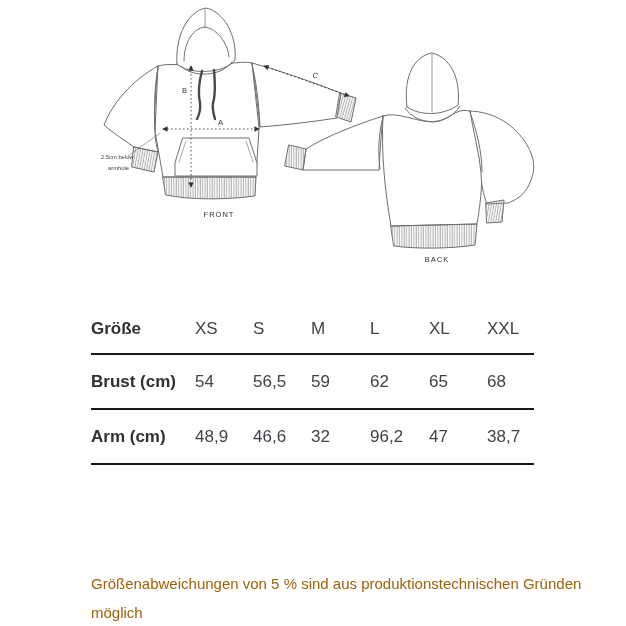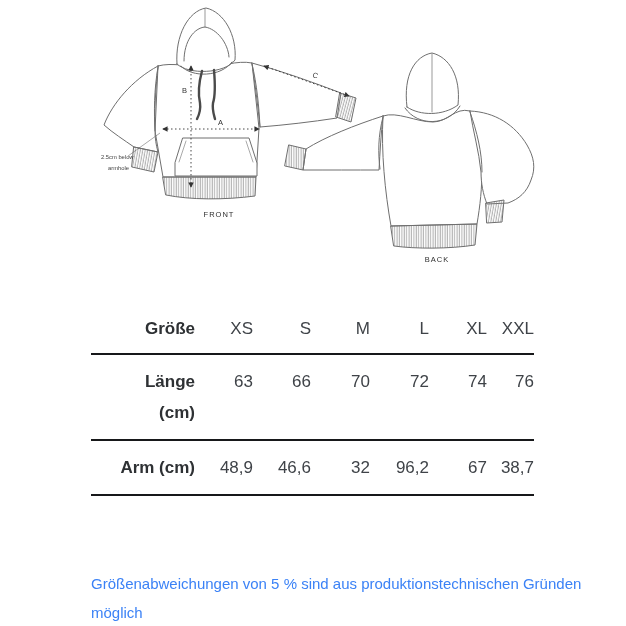--- a/index.html
+++ b/index.html
@@ -15,28 +15,28 @@
   .annot{font-size:5.8px;fill:#444;}
 
   .table-wrap{position:absolute;top:309px;left:91px;width:443px;}
   table.size-table{
     border-collapse:collapse;width:100%;table-layout:fixed;
     font-size:17px;color:#3f4348;
   }
   table.size-table tr{border-bottom:2px solid #17181a;}
   table.size-table td{
     vertical-align:top;padding:11px 0;line-height:31px;
-    white-space:pre-line;text-align:right;
+    white-space:pre-line;text-align:left;
   }
   table.size-table tr.hdr td{padding:6px 0 11px 0;line-height:27px;}
   td.lbl{font-weight:bold;color:#2e3134;}
 
   .footnote{
     position:absolute;top:569px;left:91px;width:500px;
-    font-size:15px;line-height:29px;color:#3b82f6;white-space:pre-line;
+    font-size:15px;line-height:29px;color:#a16207;white-space:pre-line;
   }
 </style>
 </head>
 <body>
 
 <div class="diagram">
 <svg width="626" height="300" viewBox="0 0 626 300">
   <defs>
     <pattern id="ribV" width="2.4" height="4" patternUnits="userSpaceOnUse">
       <path d="M1,0 V4" stroke="#7a7a7a" stroke-width="0.7"></path>
@@ -135,36 +135,35 @@
       <tr class="hdr">
         <td class="lbl">Größe</td>
         <td>XS</td>
         <td>S</td>
         <td>M</td>
         <td>L</td>
         <td>XL</td>
         <td>XXL</td>
       </tr>
       <tr>
-        <td class="lbl">Länge
-(cm)</td>
-        <td>63</td>
-        <td>66</td>
-        <td>70</td>
-        <td>72</td>
-        <td>74</td>
-        <td>76</td>
+        <td class="lbl">Brust (cm)</td>
+        <td>54</td>
+        <td>56,5</td>
+        <td>59</td>
+        <td>62</td>
+        <td>65</td>
+        <td>68</td>
       </tr>
       <tr>
         <td class="lbl">Arm (cm)</td>
         <td>48,9</td>
         <td>46,6</td>
         <td>32</td>
         <td>96,2</td>
-        <td>67</td>
+        <td>47</td>
         <td>38,7</td>
       </tr>
     </tbody>
   </table>
 </div>
 
 <div class="footnote">Größenabweichungen von 5 % sind aus produktionstechnischen Gründen
 möglich</div>
 
 </body></html>

